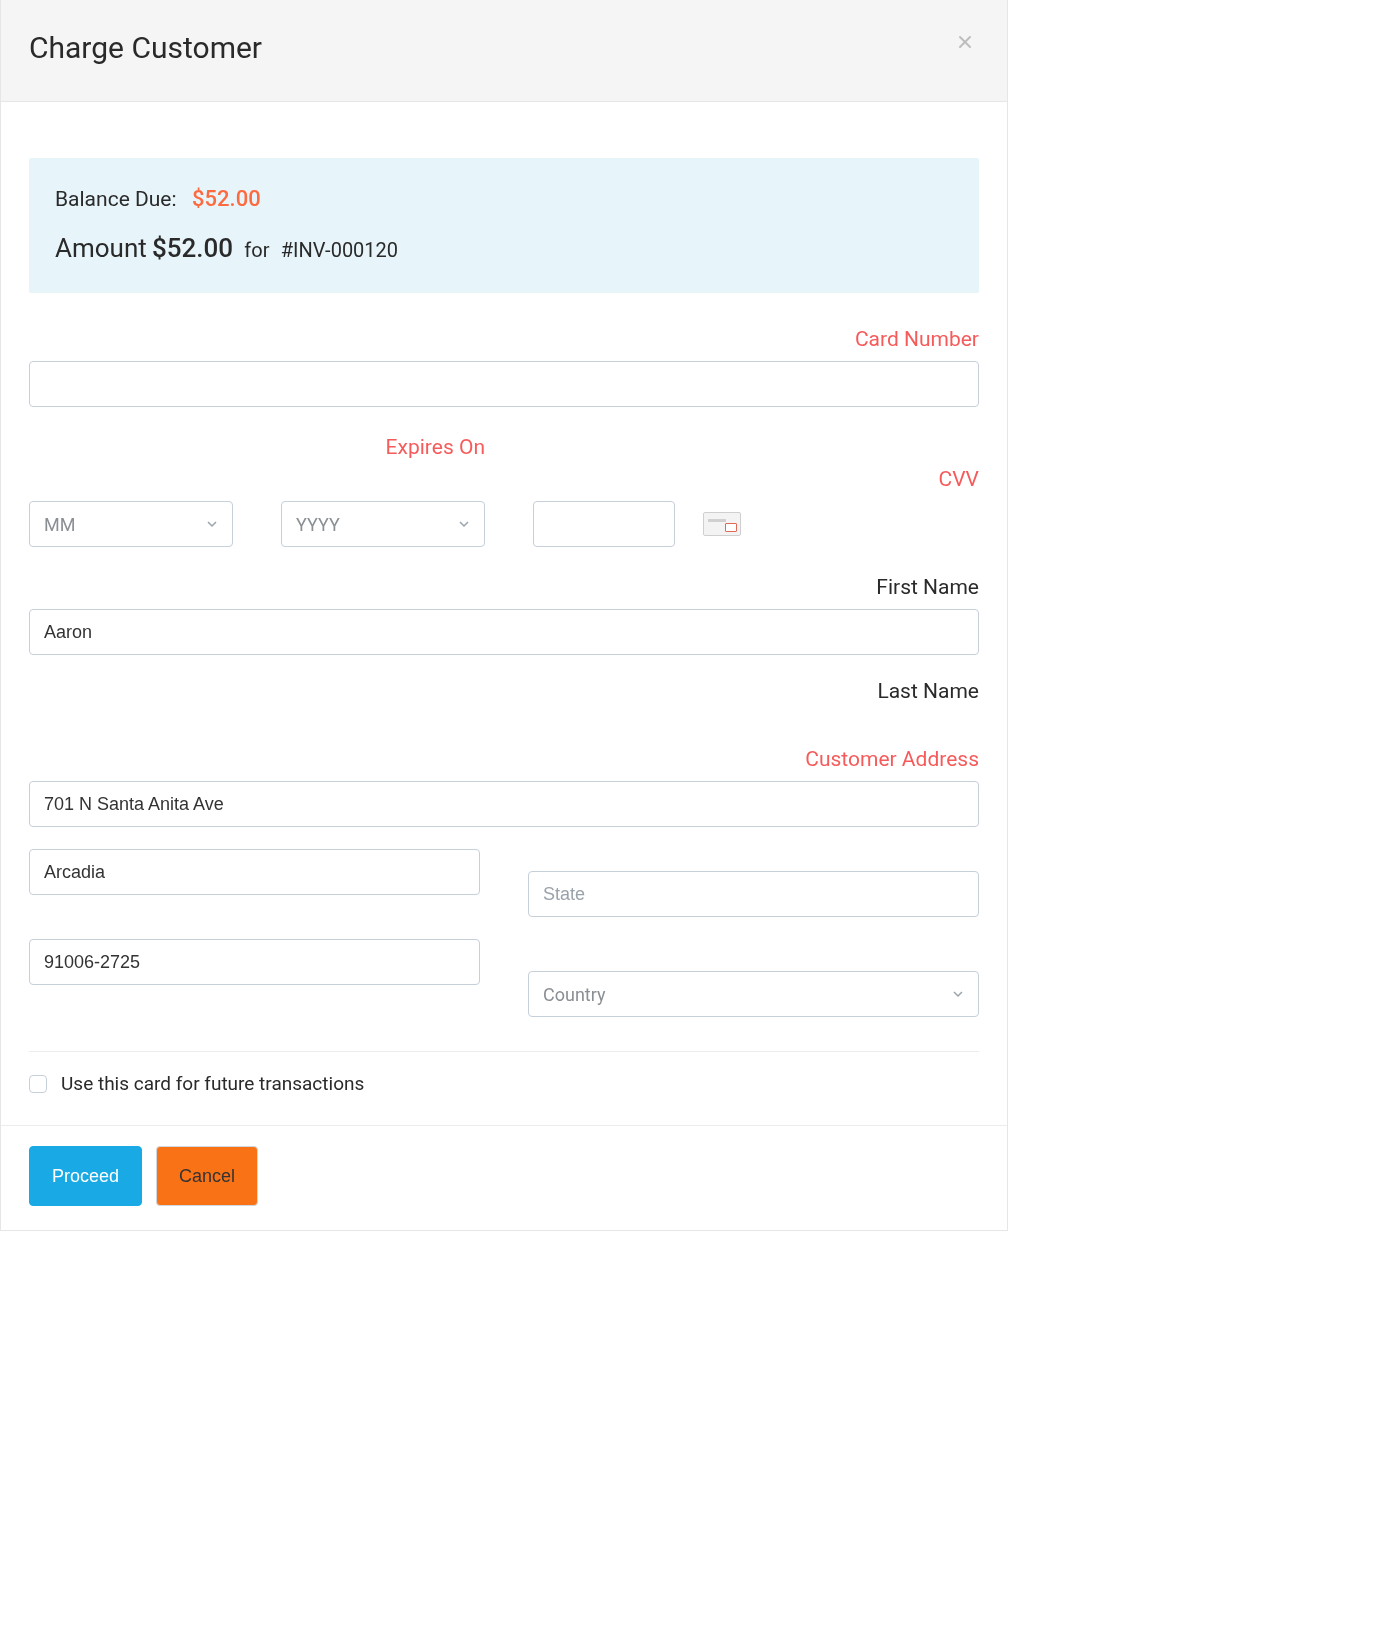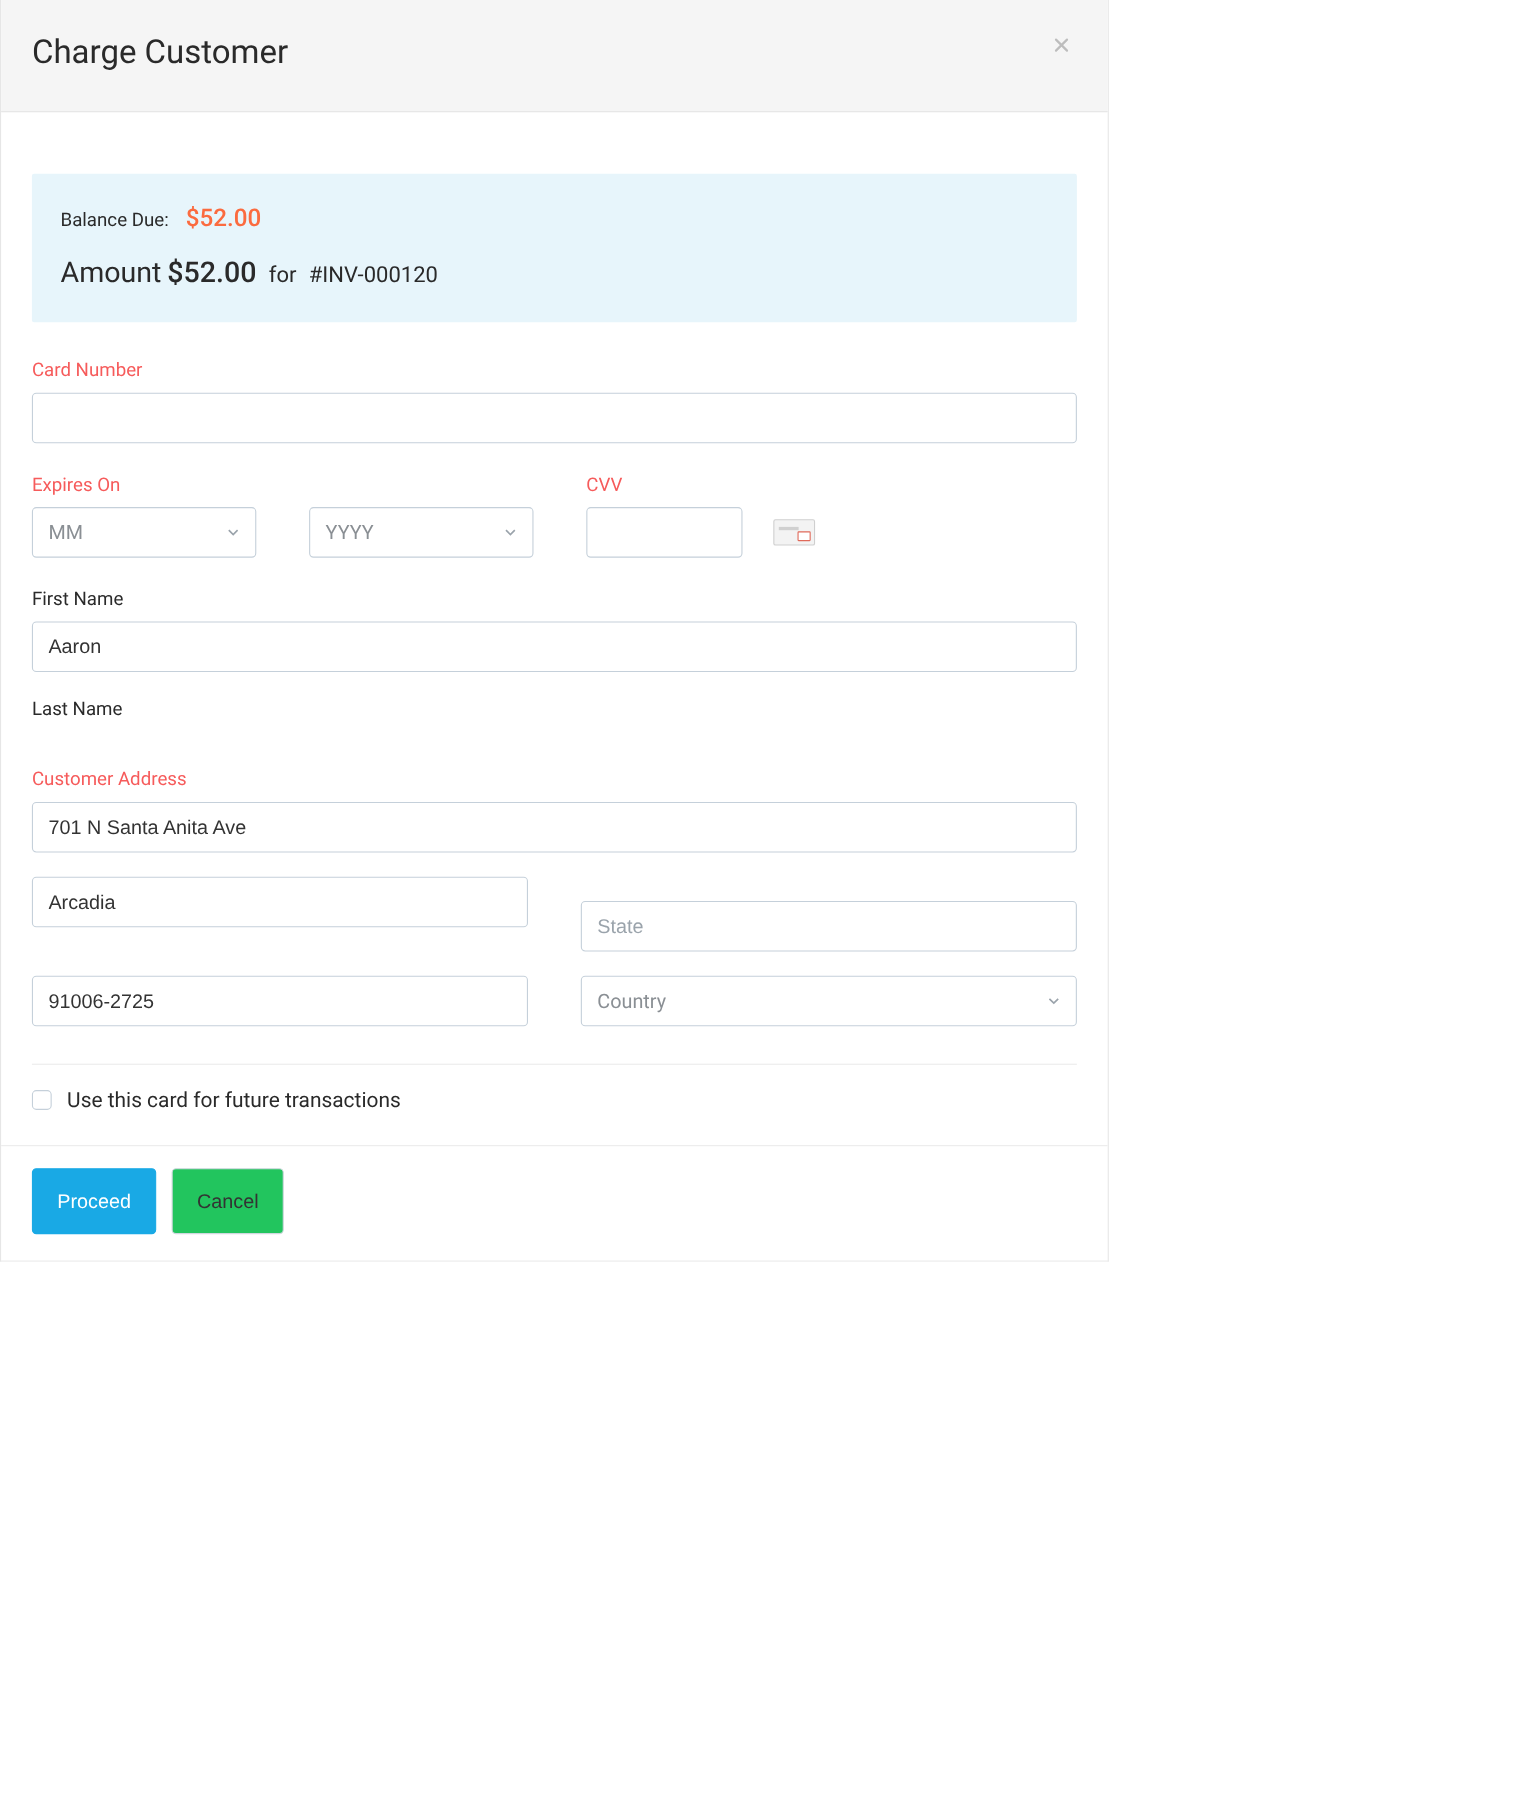--- a/index.html
+++ b/index.html
@@ -60,23 +60,24 @@
   .banner .line2 .amt-main { font-size: 26px; font-weight: 500; }
   .banner .line2 .for { font-size: 20px; margin-left: 6px; }
   .form { margin-top: 34px; }
   .field {
     flex: 1;
     display: flex;
     flex-direction: column;
   }
   .field.half { flex: 1; }
   .label {
-    font-size: 17px;
+    font-size: 21px;
     margin-bottom: 10px;
     color: #2a2a2a;
+    text-align: right;
   }
   .label.req { color: #f65b5b; }
   .input, .select, .selectish {
     height: 46px;
     border: 1px solid #c5d0da;
     border-radius: 4px;
     padding: 0 14px;
     font-size: 18px;
     color: #333;
     background: #fff;
@@ -84,20 +85,21 @@
     outline: none;
   }
   .input::placeholder { color: #9aa3ab; }
   .selectish {
     display: flex;
     align-items: center;
     justify-content: space-between;
     color: #8a8f94;
     cursor: pointer;
     user-select: none;
+    margin-top: 32px;
   }
   .selectish .chev {
     width: 12px; height: 12px;
     display: inline-flex; align-items: center; justify-content: center;
   }
   .selectish .chev svg { width: 12px; height: 12px; }
   .exp-row {
     display: flex;
     gap: 48px;
     align-items: flex-end;
@@ -192,21 +194,21 @@
     display: inline-flex;
     align-items: center;
     justify-content: center;
   }
   .btn-primary {
     background: #19a9e5;
     color: #fff;
     border-color: #19a9e5;
   }
   .btn-secondary {
-    background: #22c55e;
+    background: #f97316;
     color: #333;
     border: 1px solid #d0d7de;
   }
 </style>
 </head>
 <body>
 
 <div class="modal">
 
   <div class="modal-header">

